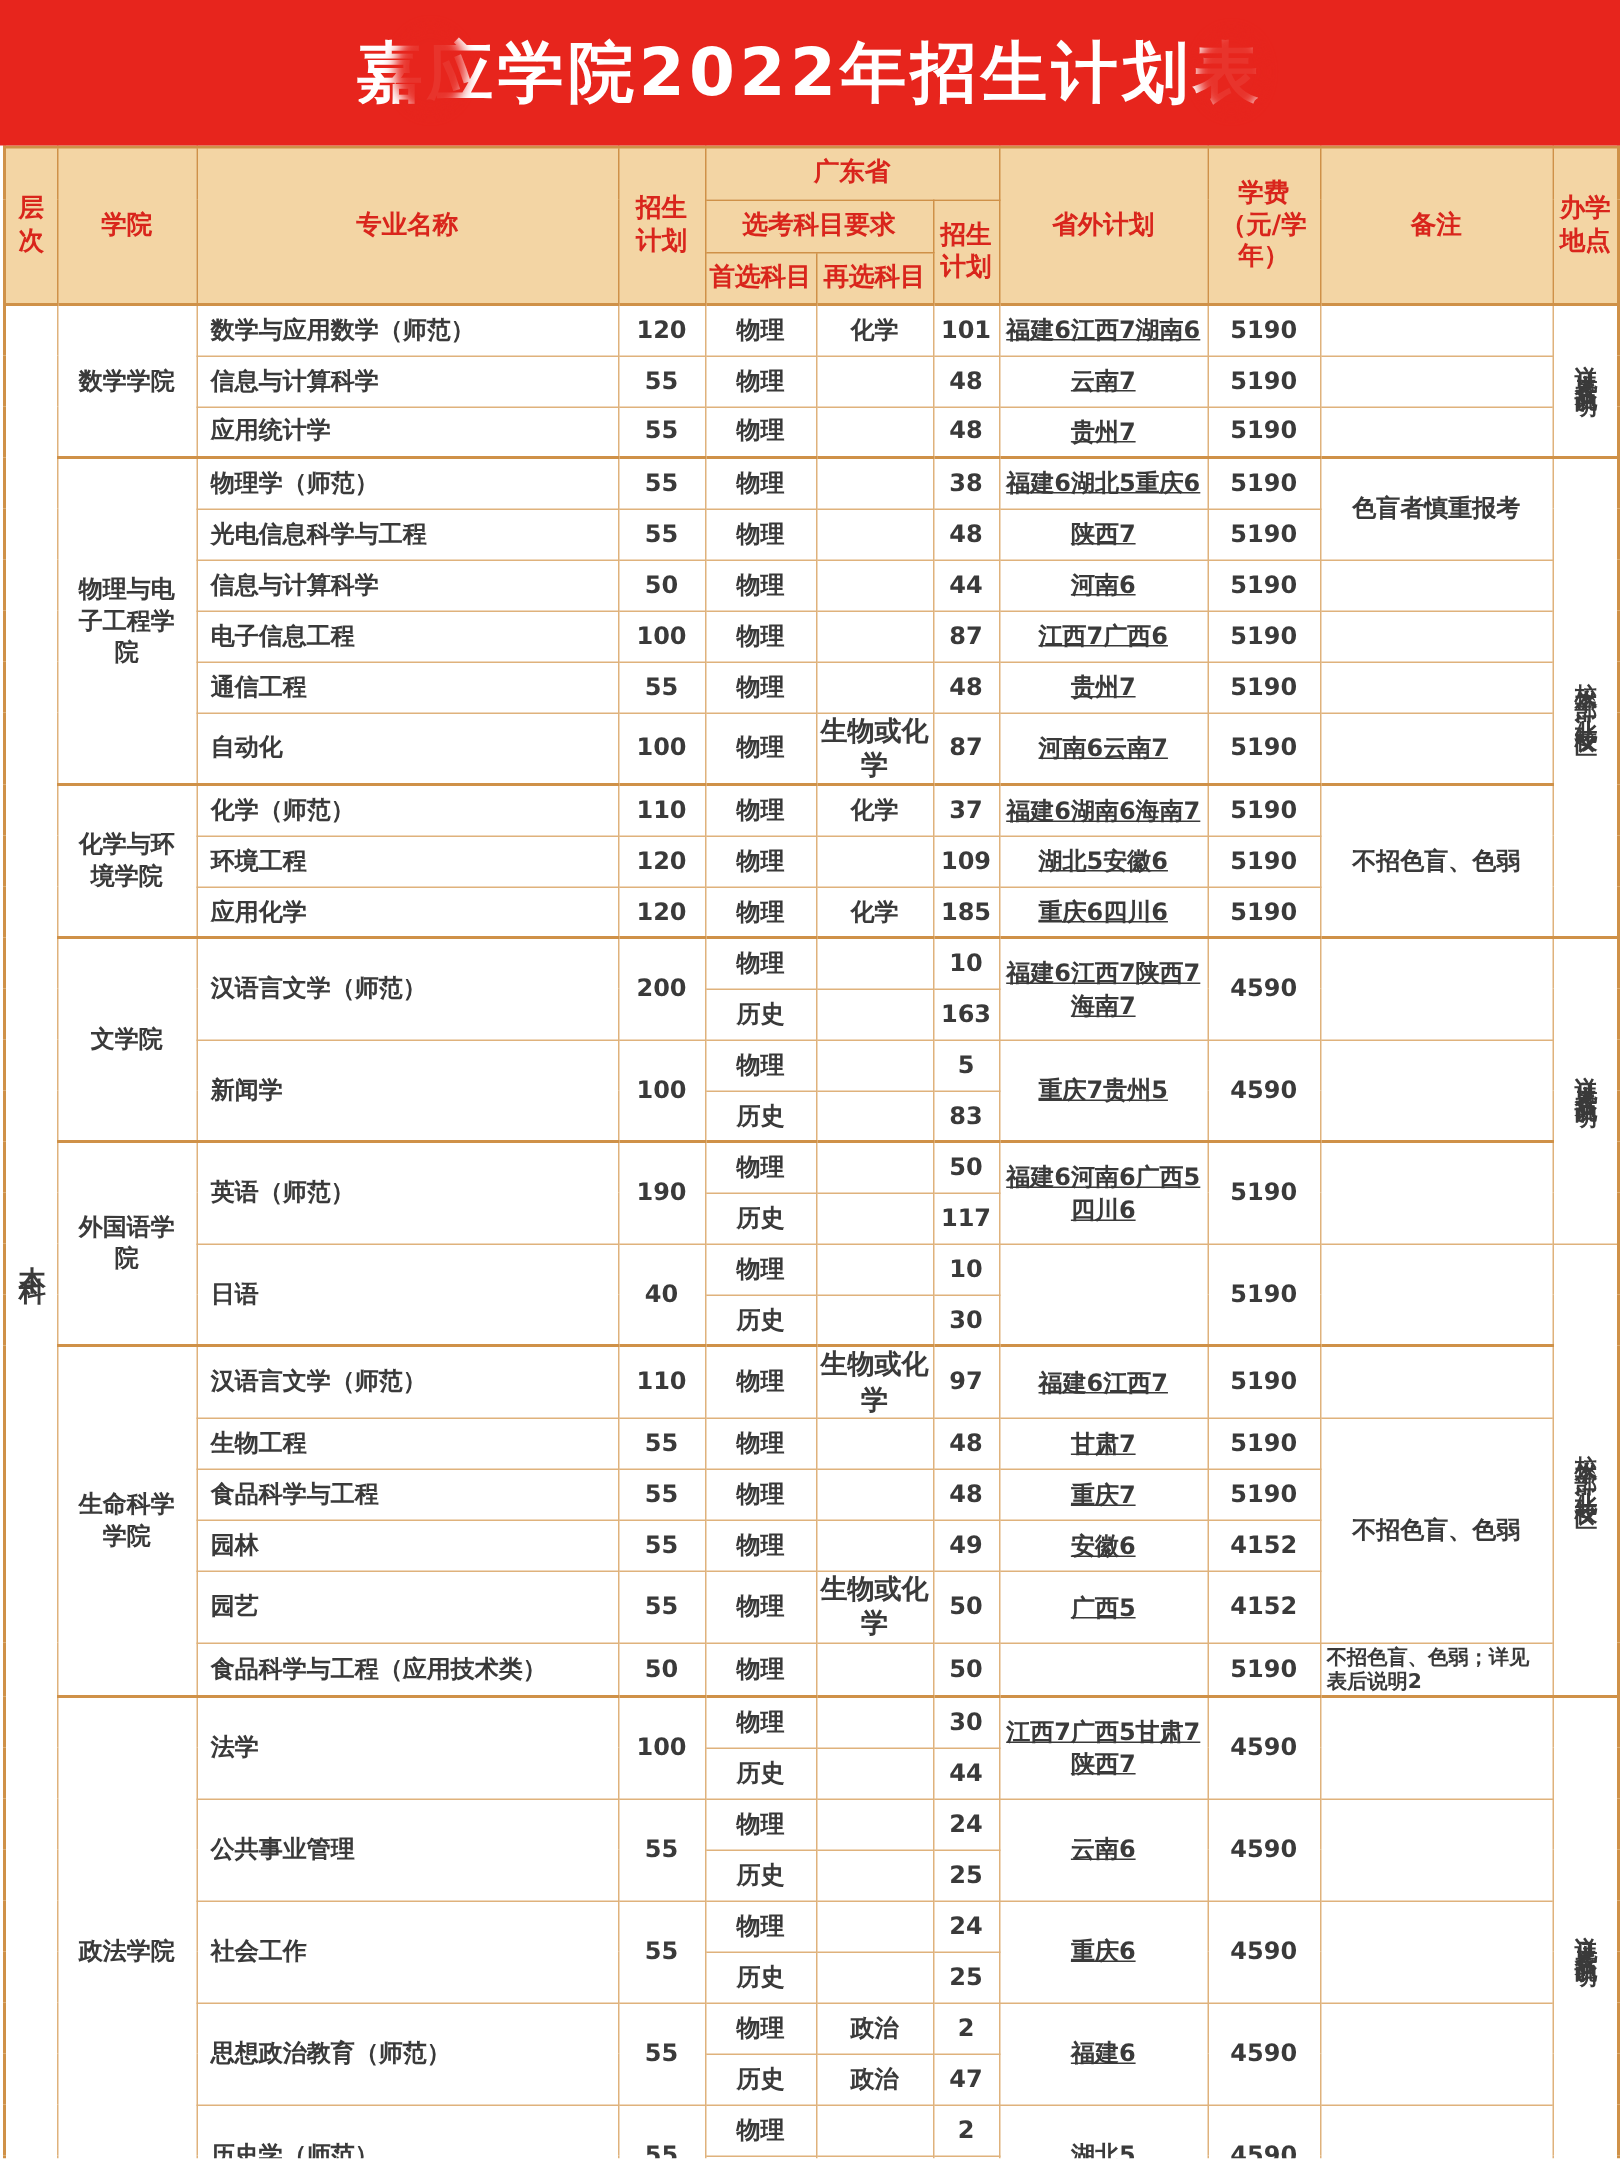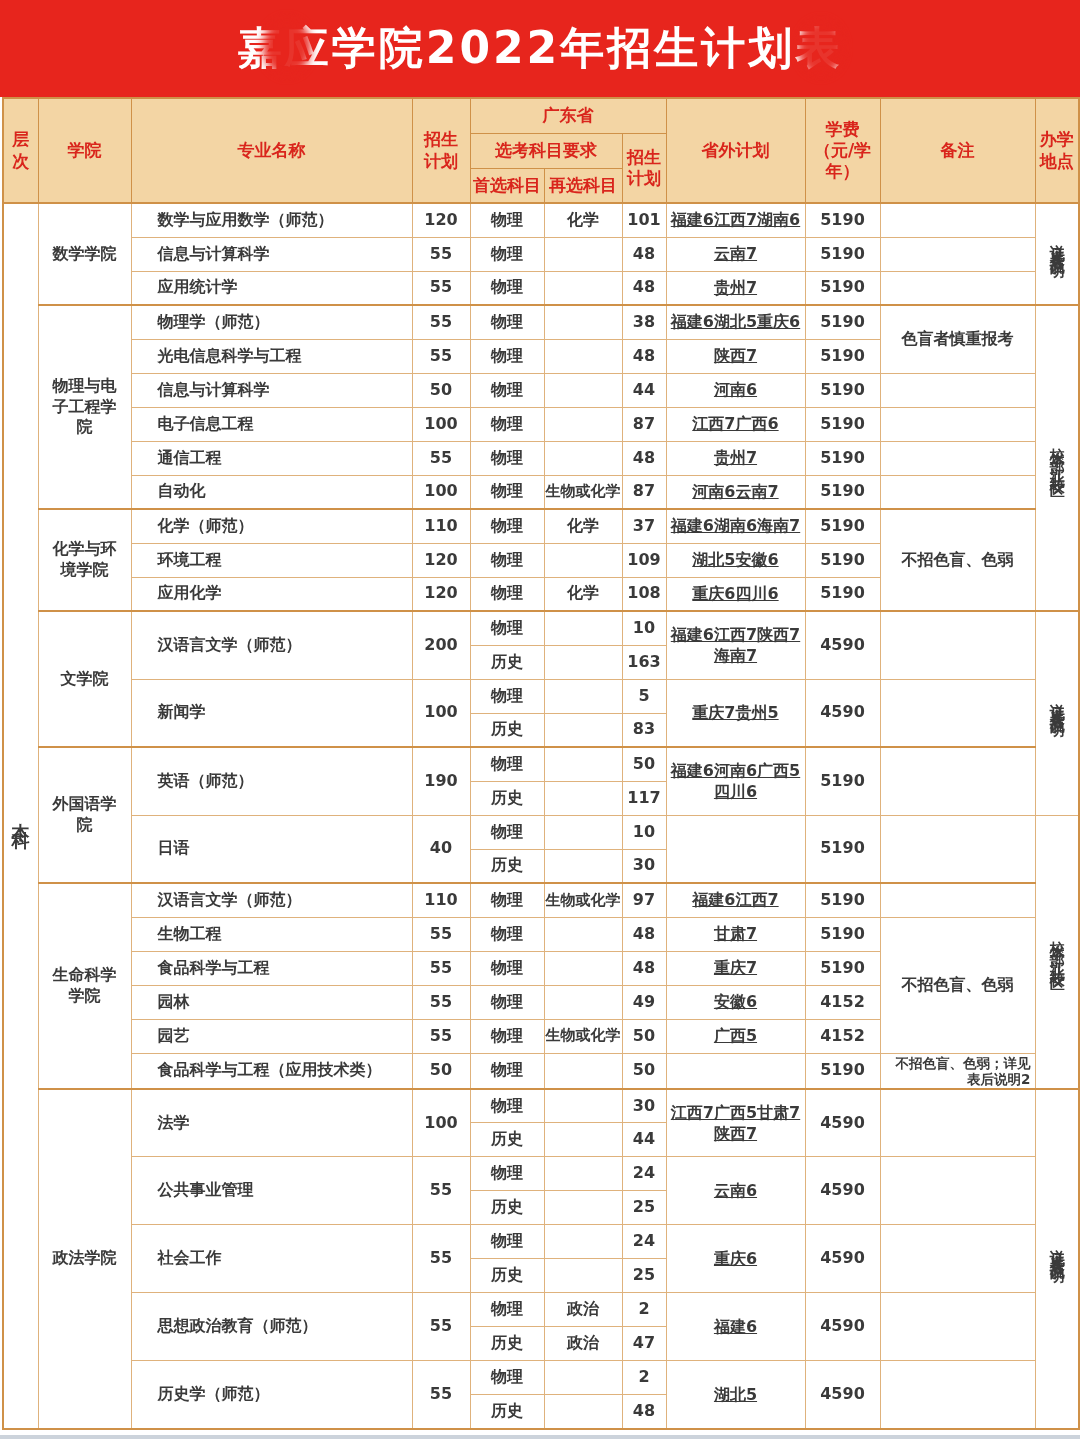--- a/index.html
+++ b/index.html
@@ -16,25 +16,25 @@
   .blob.b1{left:263px; top:18px; width:48px; height:58px;}
   .blob.b2{left:798px; top:20px; width:46px; height:56px;}
   
   .tablewrap{padding:0 2px; flex:1 1 auto;}
   table{border-collapse:collapse; border:2px solid var(--bds); table-layout:fixed; width:1076px; background:#fff;}
   thead tr{height:35px;}
   th{border:1px solid var(--bds); background:var(--hbg); color:var(--htx); font-size:17px; font-weight:700; white-space:pre-line; line-height:1.25; padding:1px;}
   tbody tr{height:34px;}
   td{border:1px solid var(--bd); text-align:center; vertical-align:middle; font-size:16px; font-weight:700; color:var(--tx); padding:1px 3px; line-height:1.3;}
   tr.gs > td{border-top:2px solid var(--bds);}
-  td.major{text-align:left; padding-left:26px;}
+  td.major{text-align:left; padding-left:9px;}
   td.college{padding:0 8px;margin-top:40px;}
   td.prov{line-height:1.35; padding:1px 2px;text-decoration:underline;}
-  td.rm-sm{font-size:13.5px; text-align:right; line-height:1.2; padding:1px 4px;}
-  td.zx-sm{font-size:15px; padding:0;}
+  td.rm-sm{font-size:13.5px; text-align:left; line-height:1.2; padding:1px 4px;}
+  td.zx-sm{font-size:18px; padding:0;}
   td.vloc .ct{writing-mode:vertical-rl; margin:0 auto; font-size:15px; letter-spacing:5px; line-height:1.4;}
   td.up .ct{text-orientation:upright; letter-spacing:4px;}
   td.v2 .ct{height:86px;}
   td.lvl .ct{writing-mode:vertical-rl; text-orientation:upright; margin:0 auto; font-size:18px; letter-spacing:8px;}
   .bottomstrip{height:4px; background:#ccd3db; flex:0 0 auto;}
 </style>
 </head>
 <body>
 
 <div class="page">
@@ -391,21 +391,21 @@
             <td>
               <div class="ct">120</div>
             </td>
             <td>
               <div class="ct">物理</div>
             </td>
             <td>
               <div class="ct">化学</div>
             </td>
             <td>
-              <div class="ct">108</div>
+              <div class="ct">185</div>
             </td>
             <td class="prov">
               <div class="ct">重庆6四川6</div>
             </td>
             <td>
               <div class="ct">5190</div>
             </td>
           </tr>
           <tr class="gs">
             <td rowspan="4" class="college">

